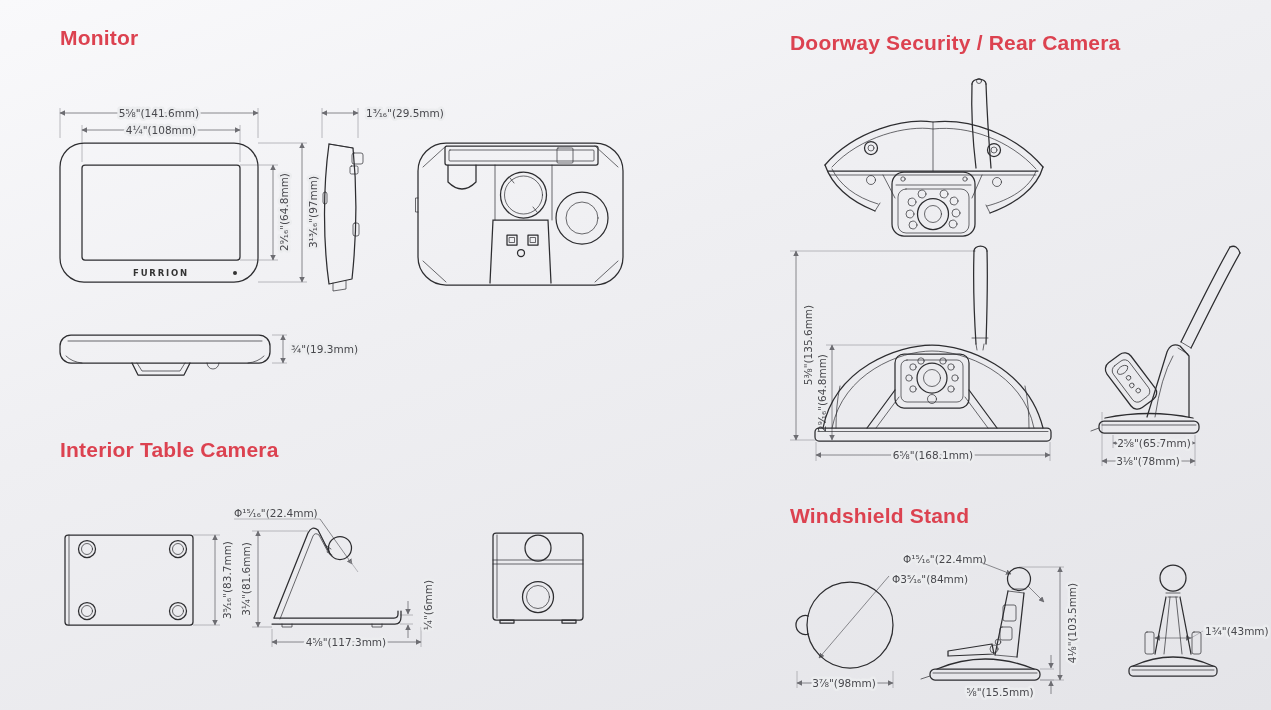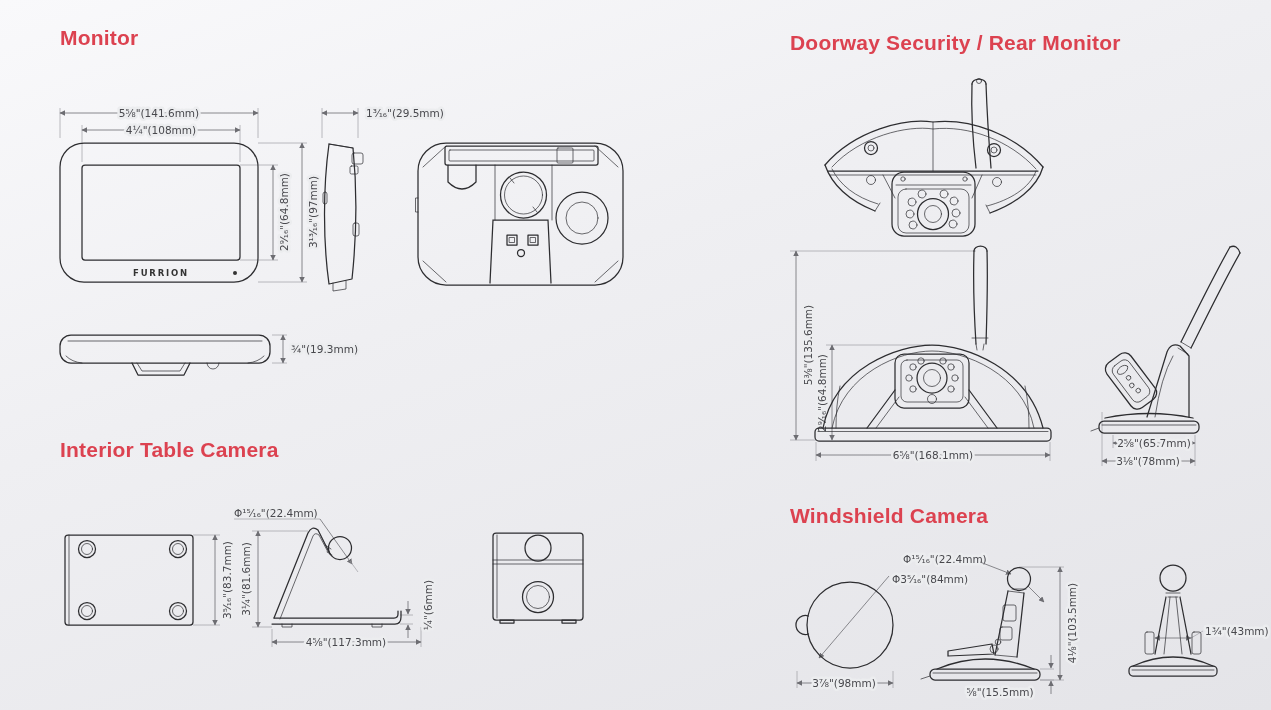--- a/index.html
+++ b/index.html
@@ -41,23 +41,23 @@
 
   <svg width="0" height="0" aria-hidden="true">
     <defs>
       <marker id="arr" viewBox="0 0 10 10" refX="9" refY="5" markerWidth="7" markerHeight="7" orient="auto-start-reverse">
         <path d="M0,0 L10,5 L0,10 z" fill="#6d6d72"></path>
       </marker>
     </defs>
   </svg>
 
   <h2 class="sec-title" style="left:60px;top:26px">Monitor</h2>
-  <h2 class="sec-title" style="left:790px;top:31px">Doorway Security / Rear Monitor</h2>
+  <h2 class="sec-title" style="left:790px;top:31px">Doorway Security / Rear Camera</h2>
   <h2 class="sec-title" style="left:60px;top:438px">Interior Table Camera</h2>
-  <h2 class="sec-title" style="left:790px;top:504px">Windshield Camera</h2>
+  <h2 class="sec-title" style="left:790px;top:504px">Windshield Stand</h2>
 
   <svg style="left:52px;top:92px" width="270" height="235">
     <g>
       <path class="ext" d="M8,46V16 M206,46V16 M30,70V33 M188,70V33 M188,73H226 M188,168H226 M206,51H255 M206,190H255"></path>
       <line class="dm" x1="8" y1="21" x2="206" y2="21" marker-start="url(#arr)" marker-end="url(#arr)"></line>
       <line class="dm" x1="30" y1="38" x2="188" y2="38" marker-start="url(#arr)" marker-end="url(#arr)"></line>
       <line class="dm" x1="221" y1="73" x2="221" y2="168" marker-start="url(#arr)" marker-end="url(#arr)"></line>
       <line class="dm" x1="250" y1="51" x2="250" y2="190" marker-start="url(#arr)" marker-end="url(#arr)"></line>
       <text class="dl" x="107" y="21" text-anchor="middle" dominant-baseline="central">5⅝"(141.6mm)</text>
       <text class="dl" x="109" y="38" text-anchor="middle" dominant-baseline="central">4¼"(108mm)</text>

